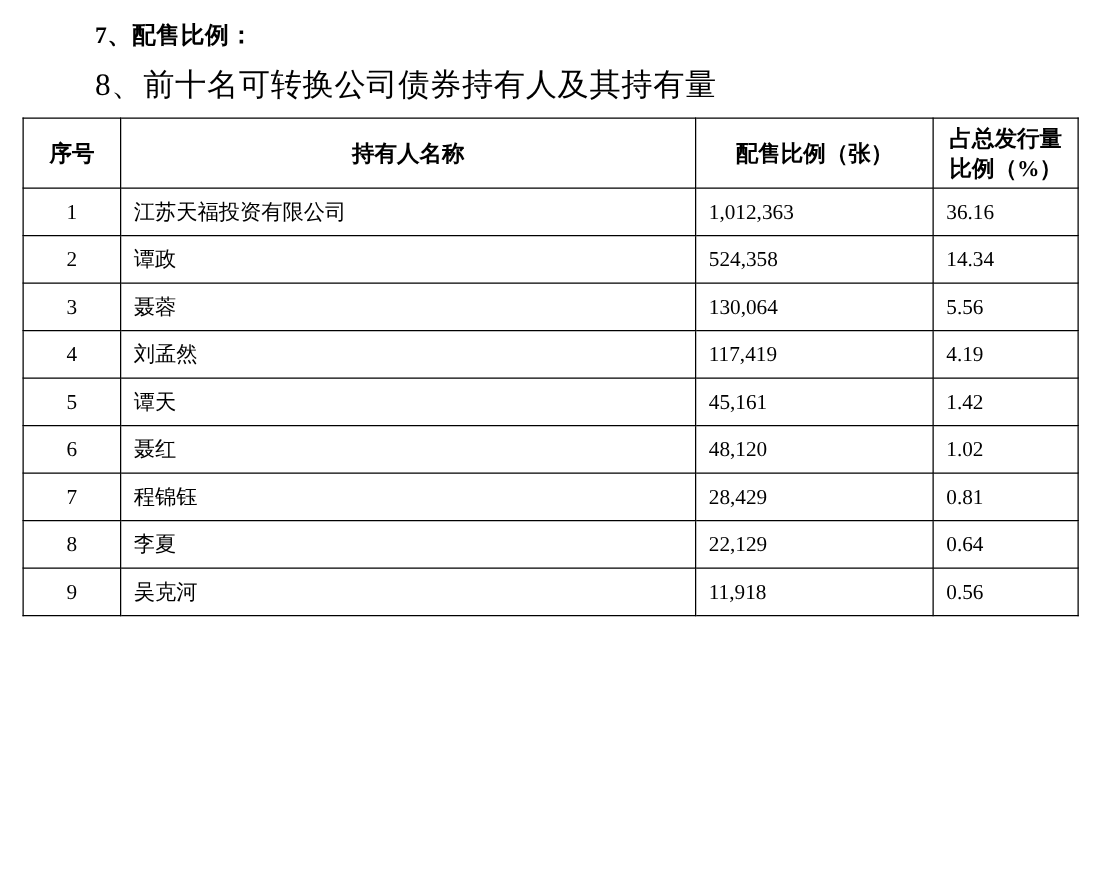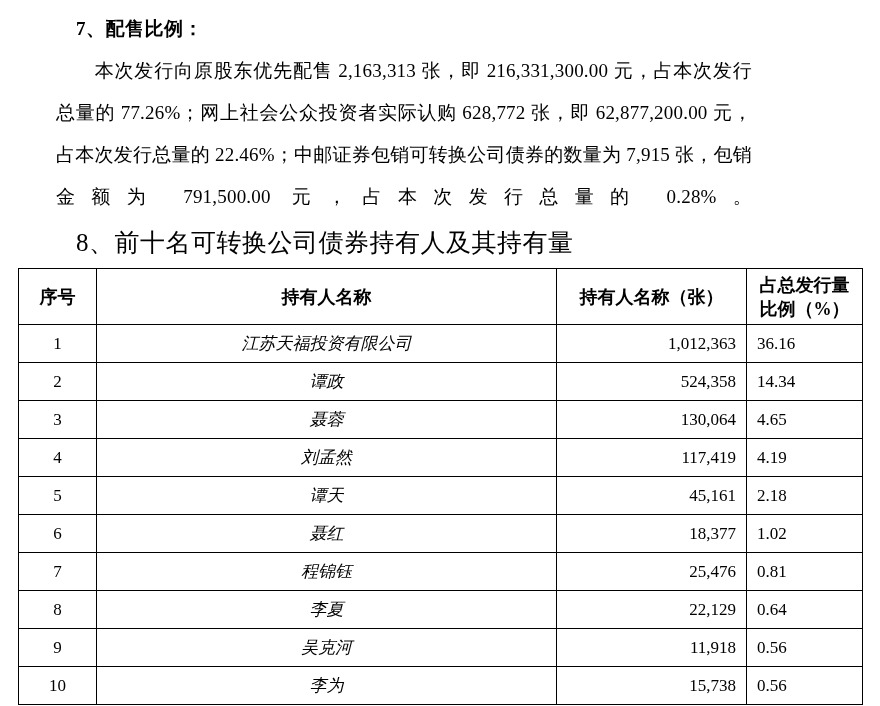--- a/index.html
+++ b/index.html
@@ -69,107 +69,100 @@
     text-align: center;
     font-size: 18px;
     height: 56px;
     line-height: 24px;
   }
   col.c-no { width: 78px; }
   col.c-name { width: 460px; }
   col.c-qty { width: 190px; }
   col.c-pct { width: 116px; }
   td.no { text-align: center; }
-  td.name { text-align: center; padding-left: 16px; font-style: italic; }
-  td.qty { text-align: right; padding-right: 12px; }
+  td.name { text-align: left; padding-left: 16px; }
+  td.qty { text-align: left; padding-right: 12px; }
   td.pct { text-align: left; padding-right: 12px; }
 </style>
 </head>
 <body>
 
 <div class="page">
 
   <h3 class="section-heading">7、配售比例：</h3>
 
-  <p class="para"><span class="indent"></span><span>本次发行向原股东优先配售 2,163,313 张，即 216,331,300.00 元，占本次发行总量的 77.26%；网上社会公众投资者实际认购 628,772 张，即 62,877,200.00 元，占本次发行总量的 22.46%；中邮证券包销可转换公司债券的数量为 7,915 张，包销金额为 791,500.00 元，占本次发行总量的 0.28%。</span></p>
 
   <h3 class="section-heading-2">8、前十名可转换公司债券持有人及其持有量</h3>
 
   <table class="holders">
     <colgroup>
       <col class="c-no">
       <col class="c-name">
       <col class="c-qty">
       <col class="c-pct">
     </colgroup>
     <thead>
       <tr>
         <th>序号</th>
         <th>持有人名称</th>
-        <th>持有人名称（张）</th>
+        <th>配售比例（张）</th>
         <th>占总发行量比例（%）</th>
       </tr>
     </thead>
     <tbody>
       <tr>
         <td class="no">1</td>
         <td class="name">江苏天福投资有限公司</td>
         <td class="qty">1,012,363</td>
         <td class="pct">36.16</td>
       </tr>
       <tr>
         <td class="no">2</td>
         <td class="name">谭政</td>
         <td class="qty">524,358</td>
         <td class="pct">14.34</td>
       </tr>
       <tr>
         <td class="no">3</td>
         <td class="name">聂蓉</td>
         <td class="qty">130,064</td>
-        <td class="pct">4.65</td>
+        <td class="pct">5.56</td>
       </tr>
       <tr>
         <td class="no">4</td>
         <td class="name">刘孟然</td>
         <td class="qty">117,419</td>
         <td class="pct">4.19</td>
       </tr>
       <tr>
         <td class="no">5</td>
         <td class="name">谭天</td>
         <td class="qty">45,161</td>
-        <td class="pct">2.18</td>
+        <td class="pct">1.42</td>
       </tr>
       <tr>
         <td class="no">6</td>
         <td class="name">聂红</td>
-        <td class="qty">18,377</td>
+        <td class="qty">48,120</td>
         <td class="pct">1.02</td>
       </tr>
       <tr>
         <td class="no">7</td>
         <td class="name">程锦钰</td>
-        <td class="qty">25,476</td>
+        <td class="qty">28,429</td>
         <td class="pct">0.81</td>
       </tr>
       <tr>
         <td class="no">8</td>
         <td class="name">李夏</td>
         <td class="qty">22,129</td>
         <td class="pct">0.64</td>
       </tr>
       <tr>
         <td class="no">9</td>
         <td class="name">吴克河</td>
         <td class="qty">11,918</td>
         <td class="pct">0.56</td>
       </tr>
-      <tr>
-        <td class="no">10</td>
-        <td class="name">李为</td>
-        <td class="qty">15,738</td>
-        <td class="pct">0.56</td>
-      </tr>
     </tbody>
   </table>
 
 </div>
 
 </body></html>

